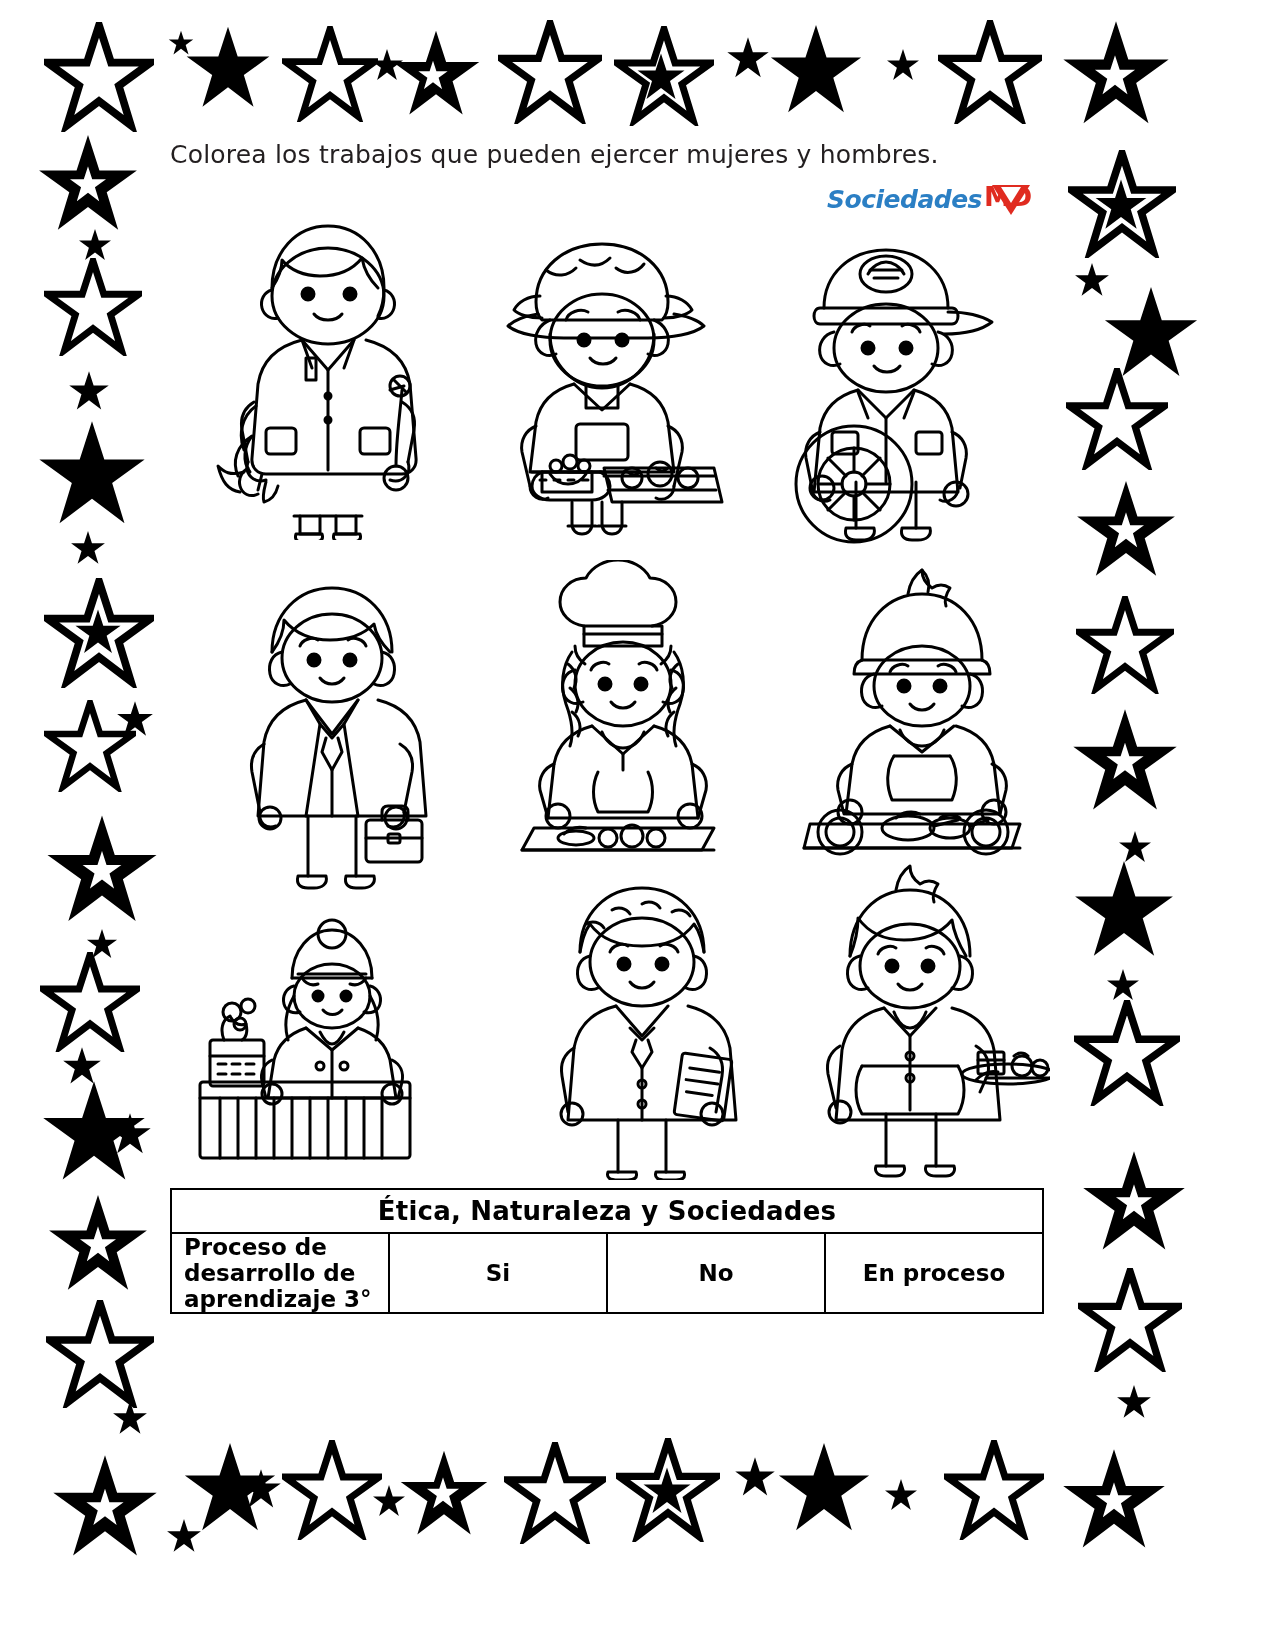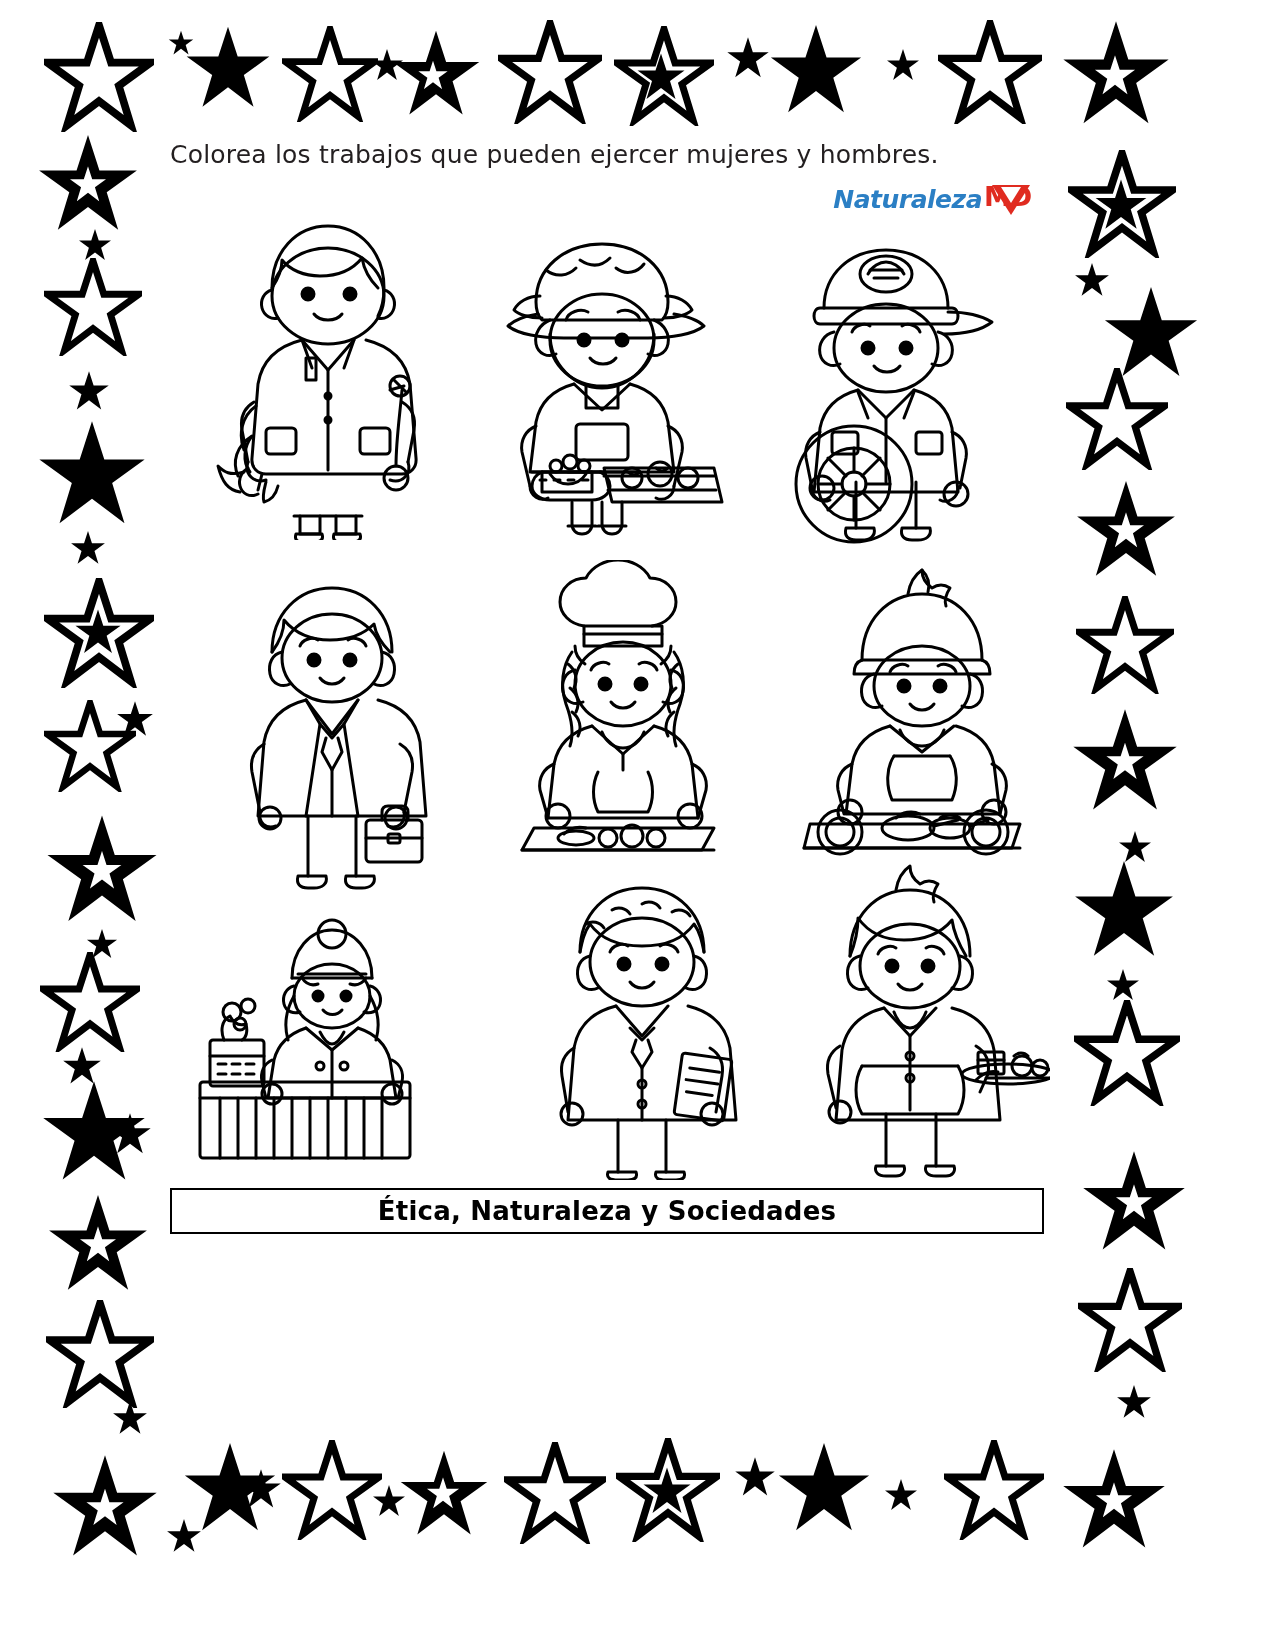--- a/index.html
+++ b/index.html
@@ -542,21 +542,21 @@
           <polygon points="50,3 61,37 97,37 68,58 79,94 50,72 21,94 32,58 3,37 39,37" fill="#fff" stroke="#000" stroke-width="8"></polygon>
         </svg>
     </div>
   </div>
 
   <div class="content">
 
     <div class="instruction">Colorea los trabajos que pueden ejercer mujeres y hombres.</div>
 
     <div class="logo">
-      <span class="logo-text">Naturaleza</span>
+      <span class="logo-text">Sociedades</span>
       <span class="logo-mark">
         <span class="md">MD</span>
         <span class="tri"></span>
         <span class="tri-inner"></span>
       </span>
     </div>
 
     <div class="grid">
 
       <div class="fig" style="left:50px;top:0px;">
@@ -893,17 +893,23 @@
           <path d="M126 306h28c2 6-2 10-8 10h-10c-8 0-12-4-10-10z"></path>
         </svg>
       </div>
     </div>
 
     <table class="eval-table">
       <tbody>
         <tr>
           <td class="t-title" colspan="4">Ética, Naturaleza y Sociedades</td>
         </tr>
+        <tr>
+          <td class="t-head left" style="width:600px;">Proceso de desarrollo de aprendizaje 3°</td>
+          <td class="t-head ctr" style="width:54px;">Si</td>
+          <td class="t-head ctr" style="width:58px;">No</td>
+          <td class="t-head ctr" style="width:162px;">En proceso</td>
+        </tr>
       </tbody>
     </table>
 
   </div>
 </div>
 
 </body></html>

